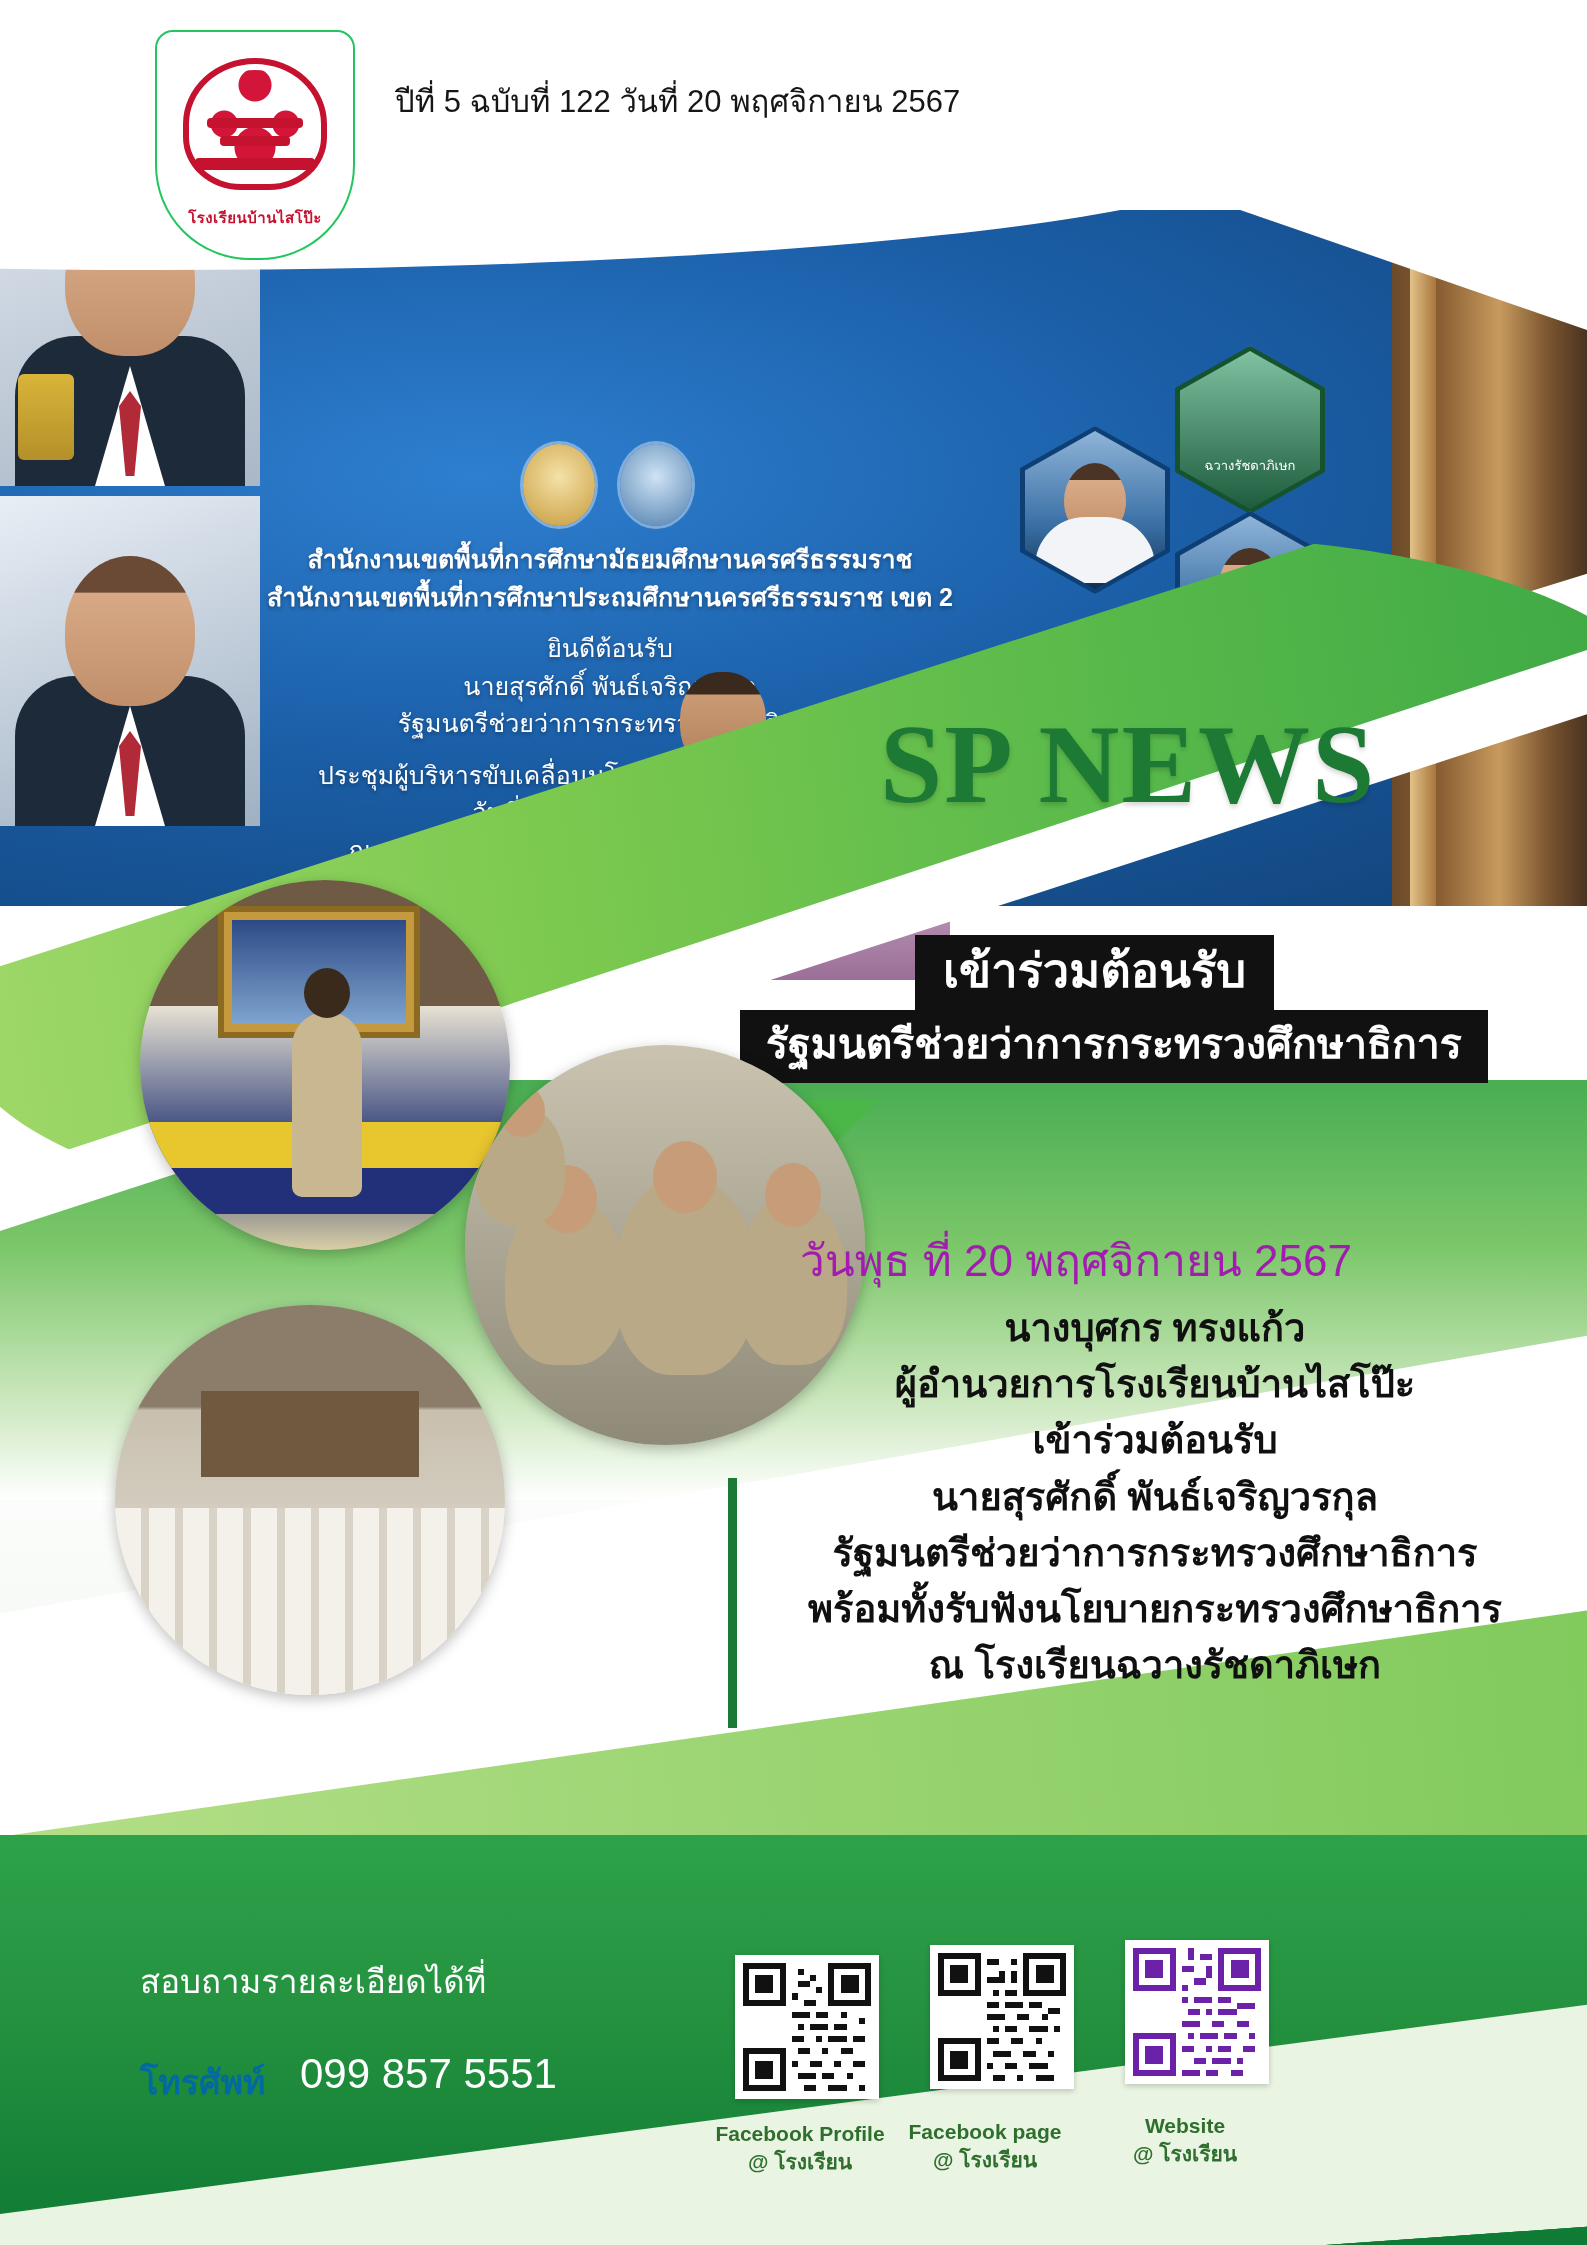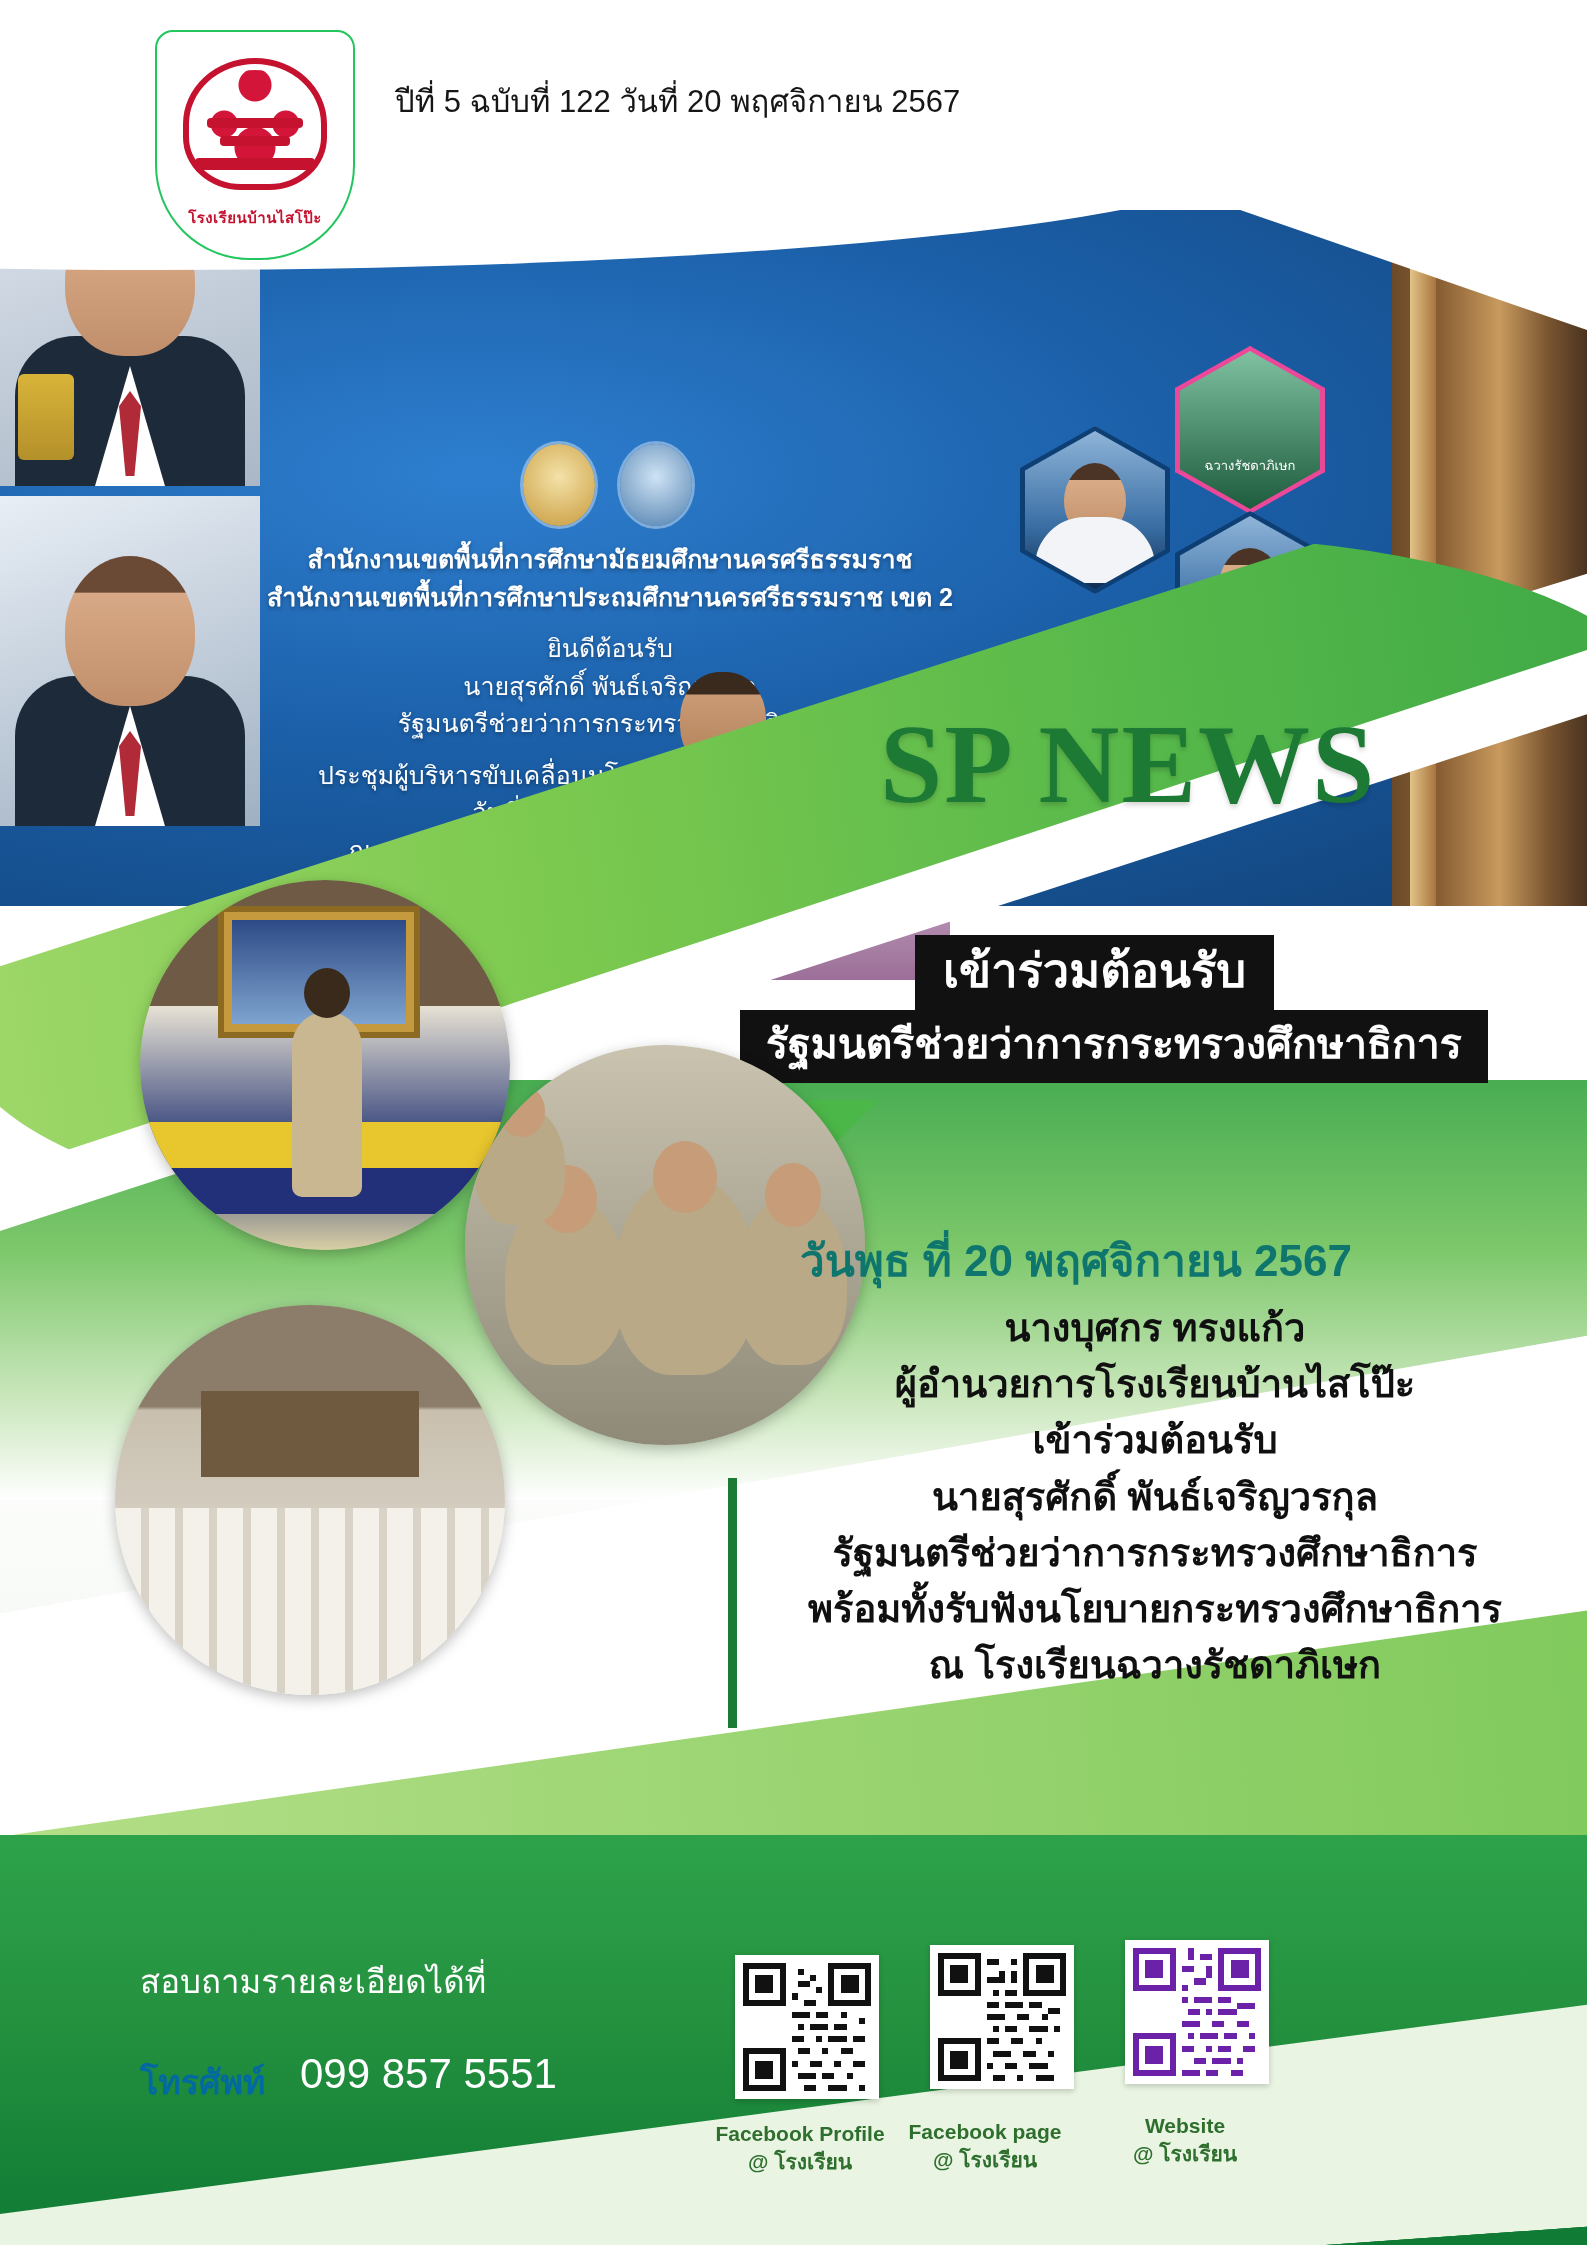--- a/index.html
+++ b/index.html
@@ -127,21 +127,21 @@
     width:62px;height:76px;border-radius:50%;
     background:linear-gradient(180deg,#4b3425 0 22%, #d8ab86 23%, #c08e6a 100%);
   }
   .hex .hx-body{
     position:absolute;left:50%;bottom:6px;transform:translateX(-50%);
     width:120px;height:66px;background:#f2f4f7;border-radius:50px 50px 0 0;
   }
   .hexA{left:1020px;top:240px;}
   .hexB{left:1175px;top:325px;}
   .hexC{left:1020px;top:430px;}
-  .hexD{left:1175px;top:160px;background:#ec4899;}
+  .hexD{left:1175px;top:160px;background:#14532d;}
   .hexD .hx-inner{background:linear-gradient(180deg,#7fc1a1,#1d5c3c);}
   .hexD .hx-label{
     position:absolute;left:0;right:0;bottom:38px;text-align:center;
     color:#fff;font-size:13px;
   }
 
   
   .emblem{
     position:absolute;width:72px;height:82px;border-radius:50%;
     background:radial-gradient(circle at 50% 40%, #f4e2a8, #c79a3c);
@@ -256,21 +256,21 @@
   }
   .band-wave-bottom{
     position:absolute;left:-80px;top:1430px;width:1760px;height:300px;z-index:13;
     background:#ffffff;transform:rotate(-7deg);
     clip-path:polygon(0 30%,100% 0,100% 100%,0 100%);
   }
 
   
   .date-line{
     position:absolute;left:800px;top:1225px;z-index:60;
-    font-size:44px;font-weight:bold;color:#0f766e;white-space:nowrap;
+    font-size:44px;font-weight:normal;color:#a21caf;white-space:nowrap;
   }
   .body-text{
     position:absolute;left:745px;top:1300px;width:820px;z-index:60;
     text-align:center;color:#101010;font-size:38px;line-height:1.48;font-weight:bold;
   }
   .body-rule{
     position:absolute;left:728px;top:1478px;width:9px;height:250px;background:#1d7a34;z-index:61;
   }
 
   

